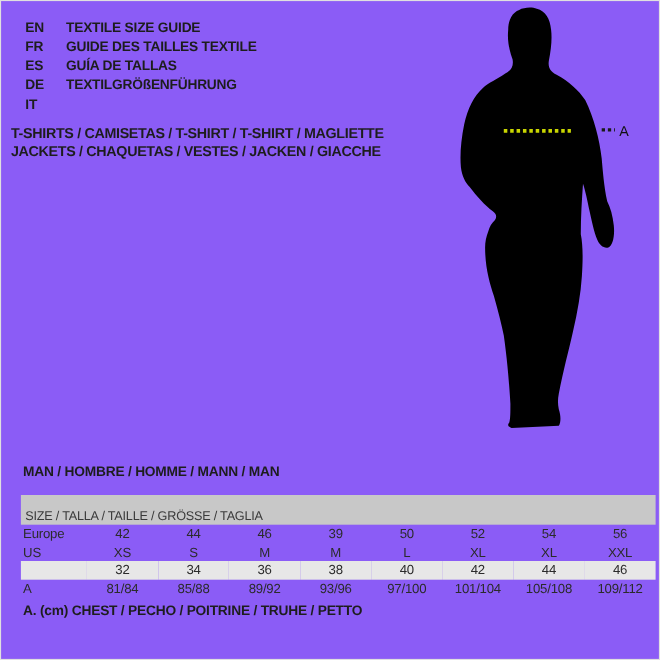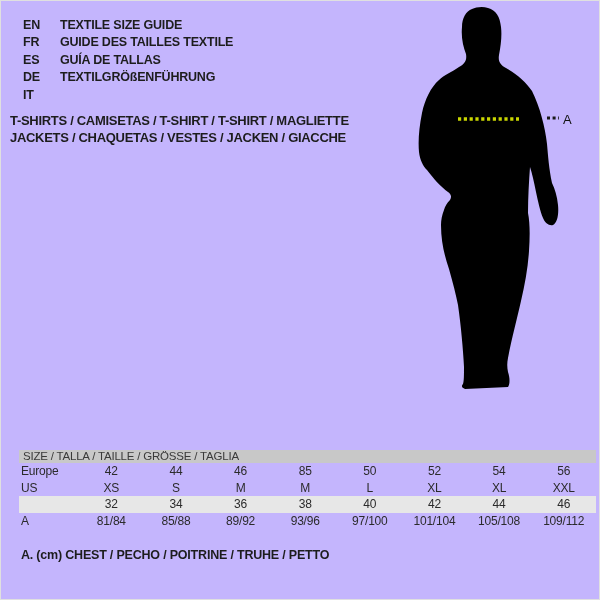--- a/index.html
+++ b/index.html
@@ -1,18 +1,18 @@
 <!DOCTYPE html>
 <html><head>
 <meta charset="utf-8">
 <style>
   html,body{margin:0;padding:0;background:#fff;}
   .page{
     position:relative;width:600px;height:600px;box-sizing:border-box;
-    background:#c4b5fd;border:1px solid #e0e0e0;overflow:hidden;
+    background:#8b5cf6;border:1px solid #e0e0e0;overflow:hidden;
     font-family:"Liberation Sans",sans-serif;color:#1d1d1d;
   }
   
   .lang-block{position:absolute;top:15px;left:22px;}
   .lang-row{display:flex;height:17.5px;align-items:center;
     font-weight:bold;font-size:12.5px;letter-spacing:-0.2px;}
   .lang-code{width:37px;flex:0 0 37px;}
   
   .categories{position:absolute;top:112px;left:9px;font-weight:bold;
     font-size:13px;line-height:16.5px;letter-spacing:-0.3px;white-space:nowrap;}
@@ -21,21 +21,21 @@
   .figure-svg text{font-family:"Liberation Sans",sans-serif;}
   
   .man-heading{position:absolute;top:421px;left:20px;font-weight:bold;
     font-size:12.5px;letter-spacing:-0.2px;white-space:nowrap;}
   
   .size-table{position:absolute;top:449px;left:18px;width:577px;
     border-collapse:collapse;table-layout:fixed;font-size:12px;
     letter-spacing:-0.2px;color:#2b2b2b;}
   .size-table col.col-label{width:60px;}
   .size-table thead th{background:#c8c8c8;color:#3a3a3a;font-weight:normal;
-    text-align:left;font-size:11.5px;height:13px;padding:0 0 0 4px;line-height:13px;}
+    text-align:left;font-size:11.5px;height:13px;padding:14px 0 0 4px;line-height:13px;}
   .size-table tbody td{height:16.5px;padding:0;text-align:center;line-height:16.5px;margin-top:40px;}
   .size-table tbody td.row-label{text-align:left;padding-left:2px;}
   .size-table tbody tr.striped{background:#e7e7e7;}
   
   .footnote{position:absolute;top:547px;left:20px;font-weight:bold;
     font-size:12.5px;letter-spacing:-0.2px;white-space:nowrap;}
 </style>
 </head>
 <body>
 
@@ -105,20 +105,21 @@
       C 94,64 92,60 93,54
       C 95,44 96,34 95,26
       C 94,16 90,9 82,7
       C 77,5 70,6 66,8
       Z"></path>
     <line x1="52" y1="118" x2="113" y2="118" stroke-width="3.5" stroke-dasharray="3.2 2.6" stroke="#c9d600"></line>
     <line x1="141" y1="117" x2="153" y2="117" stroke-width="3" stroke-dasharray="3 2.6" stroke="#1a1a1a"></line>
     <text x="157" y="123" font-size="13" fill="#111111">A</text>
   </svg>
 
+  <div class="man-heading">MAN / HOMBRE / HOMME / MANN / MAN</div>
 
   <table class="size-table">
     <colgroup>
       <col class="col-label">
       <col>
         <col>
         <col>
         <col>
         <col>
         <col>
@@ -129,21 +130,21 @@
       <tr>
         <th colspan="9">SIZE / TALLA / TAILLE / GRÖSSE / TAGLIA</th>
       </tr>
     </thead>
     <tbody>
       <tr>
         <td class="row-label">Europe</td>
         <td>42</td>
         <td>44</td>
         <td>46</td>
-        <td>85</td>
+        <td>39</td>
         <td>50</td>
         <td>52</td>
         <td>54</td>
         <td>56</td>
       </tr>
       <tr>
         <td class="row-label">US</td>
         <td>XS</td>
         <td>S</td>
         <td>M</td>

